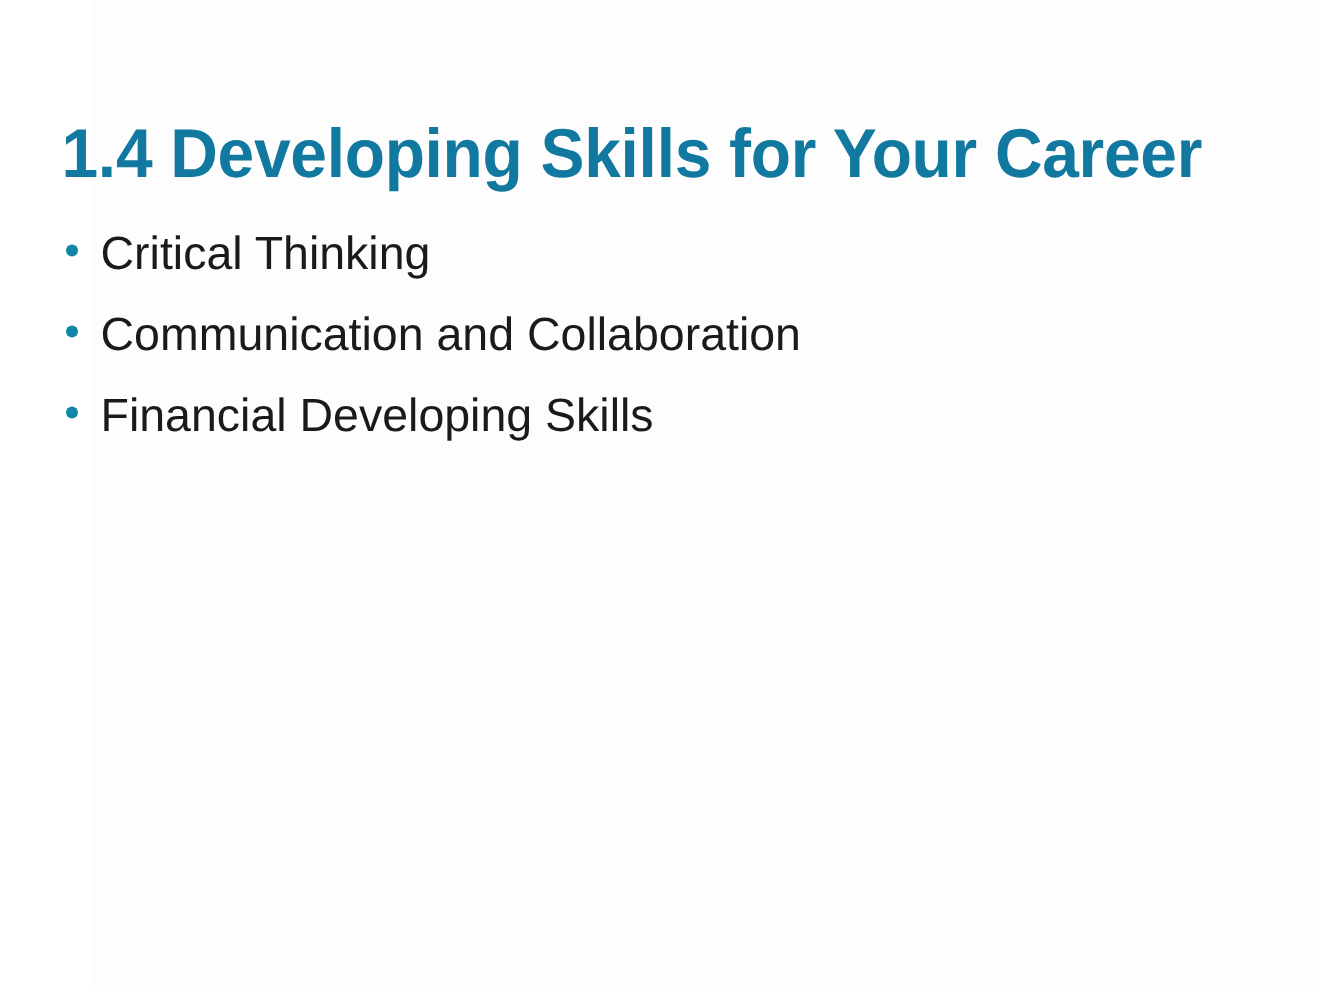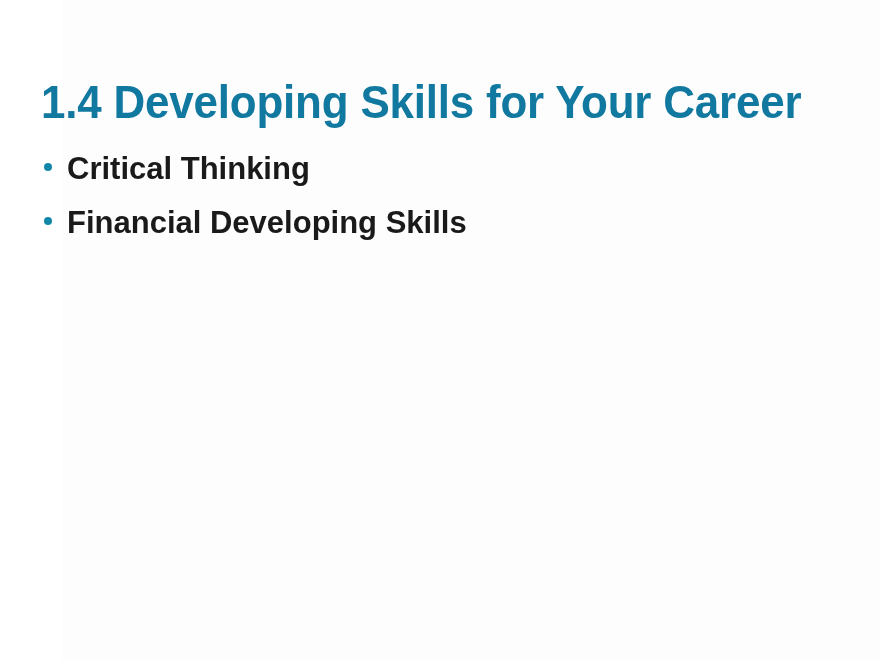--- a/index.html
+++ b/index.html
@@ -79,21 +79,21 @@
     width: 8px;
     height: 8px;
     border-radius: 50%;
     background: #1387a8;
   }
 
   .bullet-text {
     display: block;
     font-family: "Liberation Sans", sans-serif;
     font-size: 31px;
-    font-weight: bold;
+    font-weight: normal;
     line-height: 38px;
     color: #1a1a1a;
     white-space: nowrap;
   }
 </style>
 </head>
 <body>
 
 <div class="slide">
 
@@ -101,20 +101,24 @@
 
   <h1 class="slide-title">1.4 Developing Skills for Your Career</h1>
 
   <ul class="bullet-list">
 
     <li class="bullet-item">
       <span class="bullet-dot"></span>
       <span class="bullet-text">Critical Thinking</span>
     </li>
 
+    <li class="bullet-item">
+      <span class="bullet-dot"></span>
+      <span class="bullet-text">Communication and Collaboration</span>
+    </li>
 
     <li class="bullet-item">
       <span class="bullet-dot"></span>
       <span class="bullet-text">Financial Developing Skills</span>
     </li>
 
   </ul>
 
 </div>
 

